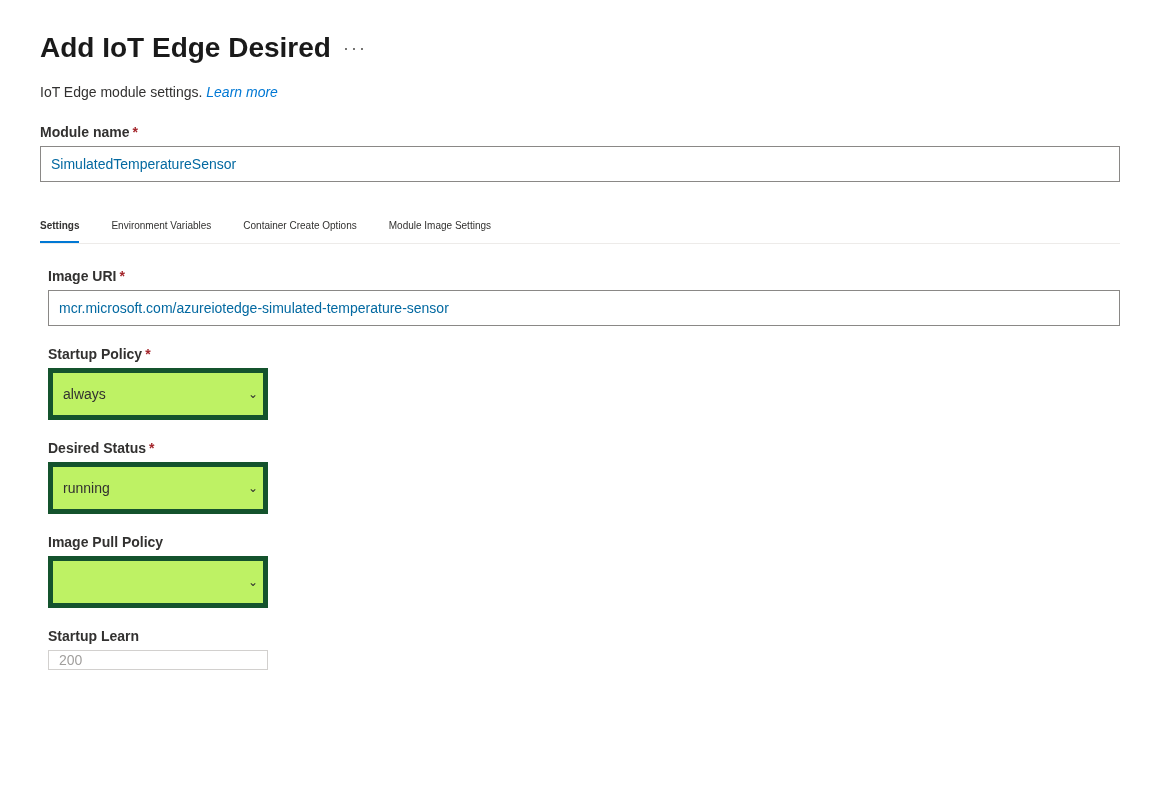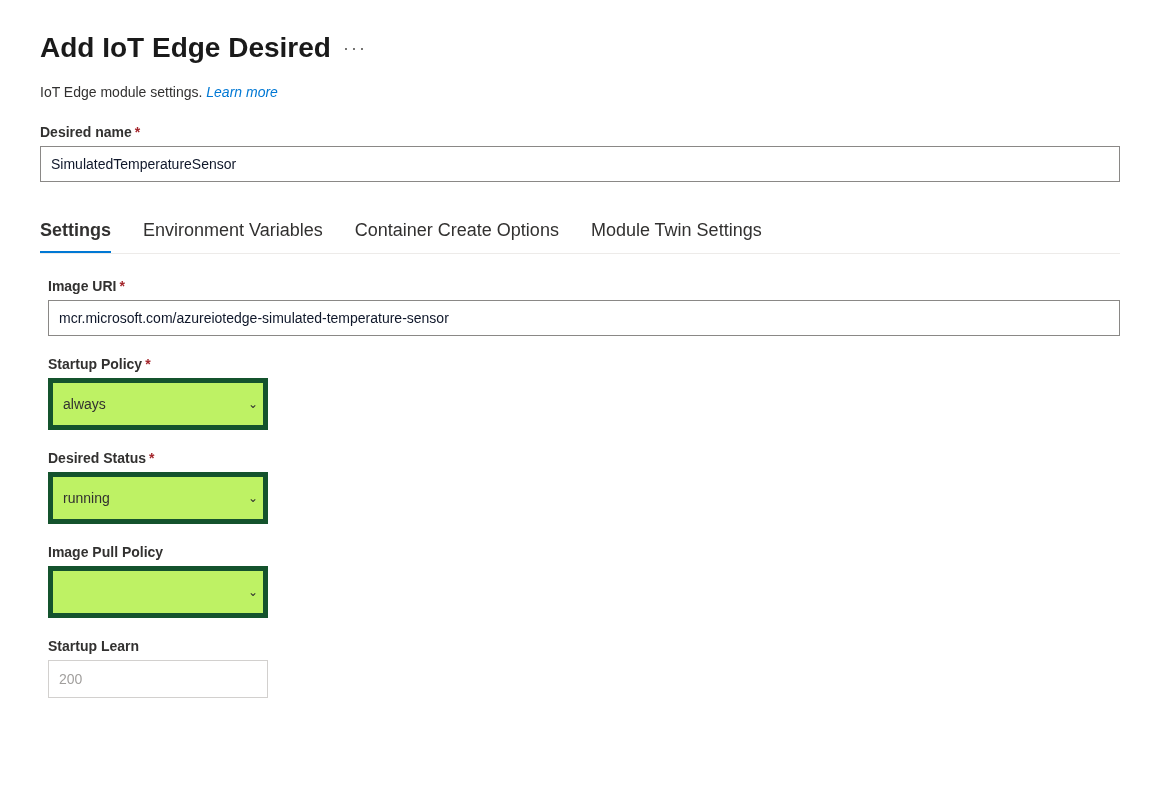--- a/index.html
+++ b/index.html
@@ -70,36 +70,36 @@
     }
 
     .text-input {
       width: 100%;
       height: 36px;
       border: 1px solid #8a8886;
       border-radius: 0;
       padding: 6px 10px;
       font-size: 14px;
       font-family: inherit;
-      color: #0f172a;
+      color: #0369a1;
       outline: none;
       background: #ffffff;
     }
 
     .tabs-container {
       display: flex;
       border-bottom: 1px solid #edebe9;
       margin-bottom: 24px;
       margin-top: 8px;
     }
 
     .tab {
       padding: 10px 0;
       margin-right: 32px;
-      font-size: 18px;
+      font-size: 10px;
       color: #323130;
       cursor: pointer;
       border-bottom: 2px solid transparent;
       font-weight: 400;
       white-space: nowrap;
     }
 
     .tab.active {
       font-weight: 600;
       border-bottom: 2px solid #0078d4;
@@ -136,21 +136,21 @@
       right: 10px;
       top: 50%;
       transform: translateY(-50%);
       pointer-events: none;
       color: #323130;
       font-size: 12px;
     }
 
     .startup-order-input {
       width: 220px;
-      height: 38px;
+      height: 20px;
       border: 1px solid #d2d0ce;
       border-radius: 0;
       padding: 6px 10px;
       font-size: 14px;
       font-family: inherit;
       color: #a19f9d;
       outline: none;
       background: #ffffff;
     }
 
@@ -172,37 +172,37 @@
   </div>
 </div>
 
 <div class="description">
   <span>IoT Edge module settings.</span>
   <a href="#">Learn more</a>
 </div>
 
 <div class="module-name-section">
   <div class="field-label">
-    <span>Desired name</span><span class="required-star">*</span>
+    <span>Module name</span><span class="required-star">*</span>
   </div>
   <input type="text" class="text-input" value="SimulatedTemperatureSensor" style="">
 </div>
 
 <div class="tabs-container">
   <div class="tab active">
     <span>Settings</span>
   </div>
   <div class="tab">
     <span>Environment Variables</span>
   </div>
   <div class="tab">
     <span>Container Create Options</span>
   </div>
   <div class="tab">
-    <span>Module Twin Settings</span>
+    <span>Module Image Settings</span>
   </div>
 </div>
 
 <div class="content-area">
 
   <div class="form-section">
     <div class="field-label">
       <span>Image URI</span><span class="required-star">*</span>
     </div>
     <input type="text" class="text-input" value="mcr.microsoft.com/azureiotedge-simulated-temperature-sensor" style="">

